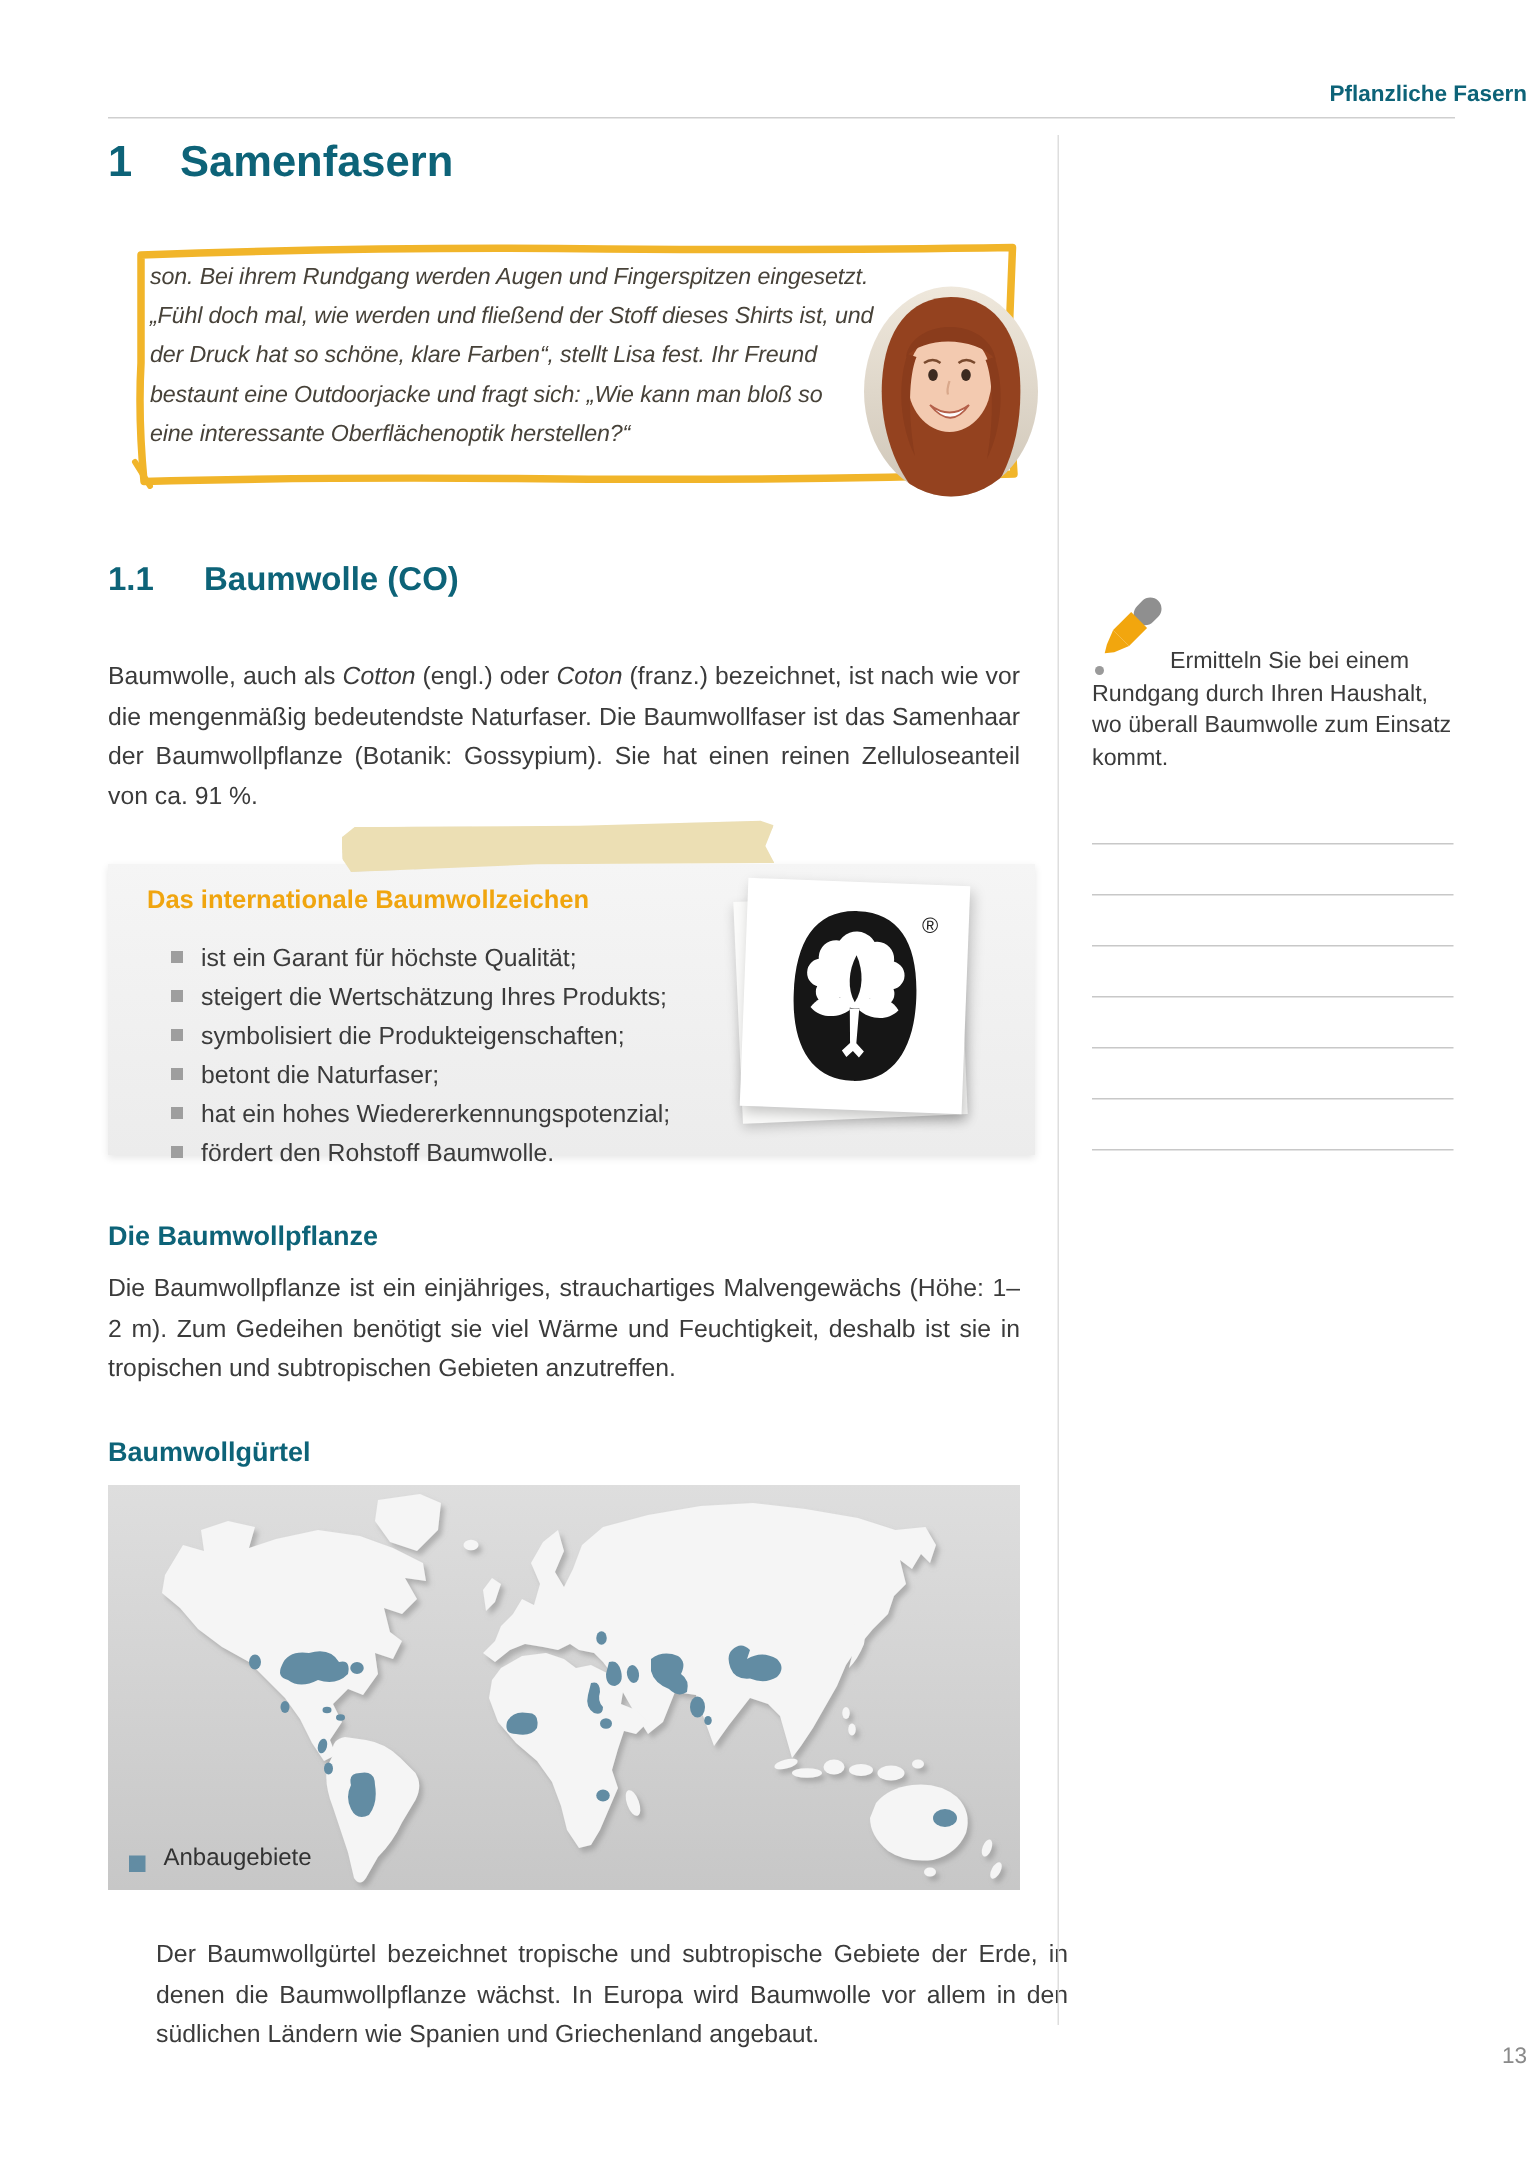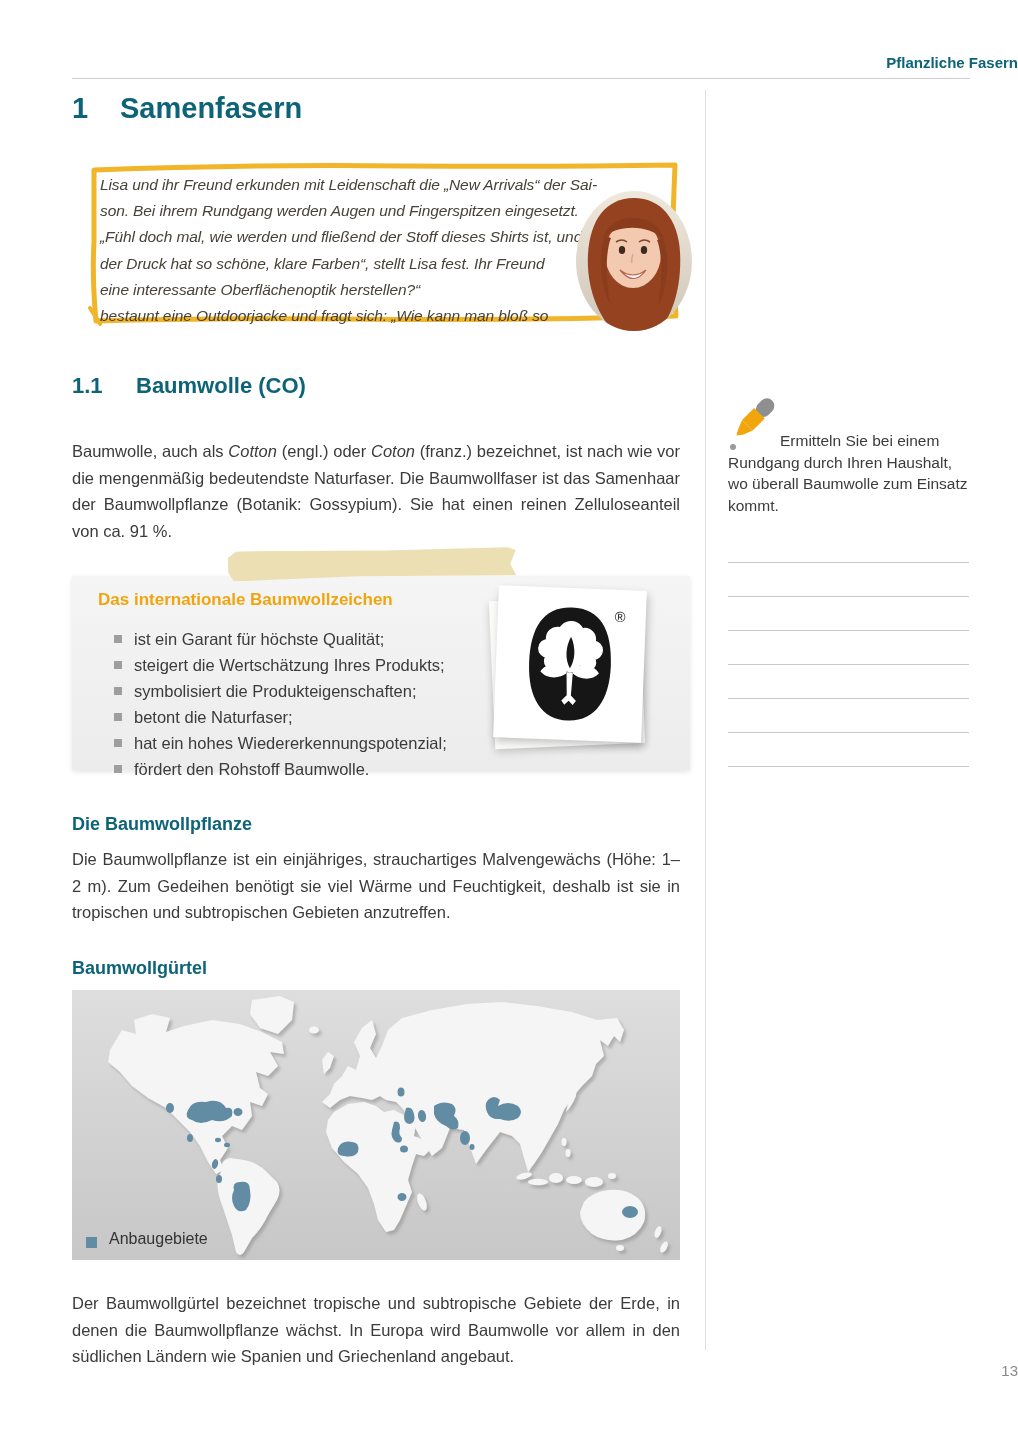--- a/index.html
+++ b/index.html
@@ -79,26 +79,25 @@
     <span class="num">1</span>
     <span>Samenfasern</span>
   </div>
 
   <div class="story-box">
     <svg class="story-border" width="600" height="168" viewBox="0 0 600 168">
       <path d="M10,12 Q180,6 320,8 Q470,9 591,7 L588,84 Q590,128 592,158 Q430,163 260,161 Q120,160 12,163 Q8,120 10,84 Z" fill="none" stroke="#f1b52a" stroke-width="5" stroke-linecap="round" stroke-linejoin="round"></path>
       <path d="M6,150 L16,166" stroke="#f1b52a" stroke-width="4" stroke-linecap="round"></path>
     </svg>
     <div class="story-text">
-        <div class="story-line">Lisa und ihr Freund erkunden mit Leidenschaft die „New Arrivals“ der Sai-</div>
         <div class="story-line">son. Bei ihrem Rundgang werden Augen und Fingerspitzen eingesetzt.</div>
         <div class="story-line">„Fühl doch mal, wie werden und fließend der Stoff dieses Shirts ist, und</div>
         <div class="story-line">der Druck hat so schöne, klare Farben“, stellt Lisa fest. Ihr Freund</div>
+        <div class="story-line">bestaunt eine Outdoorjacke und fragt sich: „Wie kann man bloß so</div>
         <div class="story-line">eine interessante Oberflächenoptik herstellen?“</div>
-        <div class="story-line">bestaunt eine Outdoorjacke und fragt sich: „Wie kann man bloß so</div>
       </div>
   </div>
 
   <svg class="portrait" width="120" height="142" viewBox="0 0 120 142">
     <defs>
       <clipPath id="ovalClip">
           <ellipse cx="60" cy="71" rx="58" ry="70"></ellipse>
         </clipPath>
       <linearGradient id="bgGrad" x1="0" y1="0" x2="0" y2="1">
         <stop offset="0" stop-color="#efe8dc"></stop>
@@ -242,21 +241,21 @@
         <path d="M416,110 Q422,104 428,110 L426,116 Q436,110 446,116 Q452,122 446,128 Q438,133 428,129 Q418,130 415,122 Q412,114 416,110 Z"></path>
         <ellipse cx="558" cy="222" rx="8" ry="6"></ellipse>
       </g>
     </svg>
     <div class="legend">
       <span class="legend-sq"></span>
       <span>Anbaugebiete</span>
     </div>
   </div>
 
-  <p class="body-par" style="top:1290px;">Der Baumwollgürtel bezeichnet tropische und subtropische Gebiete der Erde, in denen die Baumwollpflanze wächst. In Europa wird Baumwolle vor allem in den südlichen Ländern wie Spanien und Griechenland angebaut.</p>
+  <p class="body-par" style="top:1290px;margin-left:32px;">Der Baumwollgürtel bezeichnet tropische und subtropische Gebiete der Erde, in denen die Baumwollpflanze wächst. In Europa wird Baumwolle vor allem in den südlichen Ländern wie Spanien und Griechenland angebaut.</p>
 
   <div class="divider-v"></div>
   <div class="sidebar-icon">
     <svg width="54" height="60" viewBox="0 0 54 60">
       <g transform="rotate(45 26 26)">
         <rect x="19" y="-2" width="15" height="20" rx="7.5" fill="#8f8f8f"></rect>
         <rect x="19" y="16" width="15" height="17" fill="#f2a60e"></rect>
         <path d="M19,33 L34,33 L30,43 L26,48 L23,43 Z" fill="#f2a60e"></path>
       </g>
       <circle cx="7" cy="53" r="3" fill="#9a9a9a"></circle>

